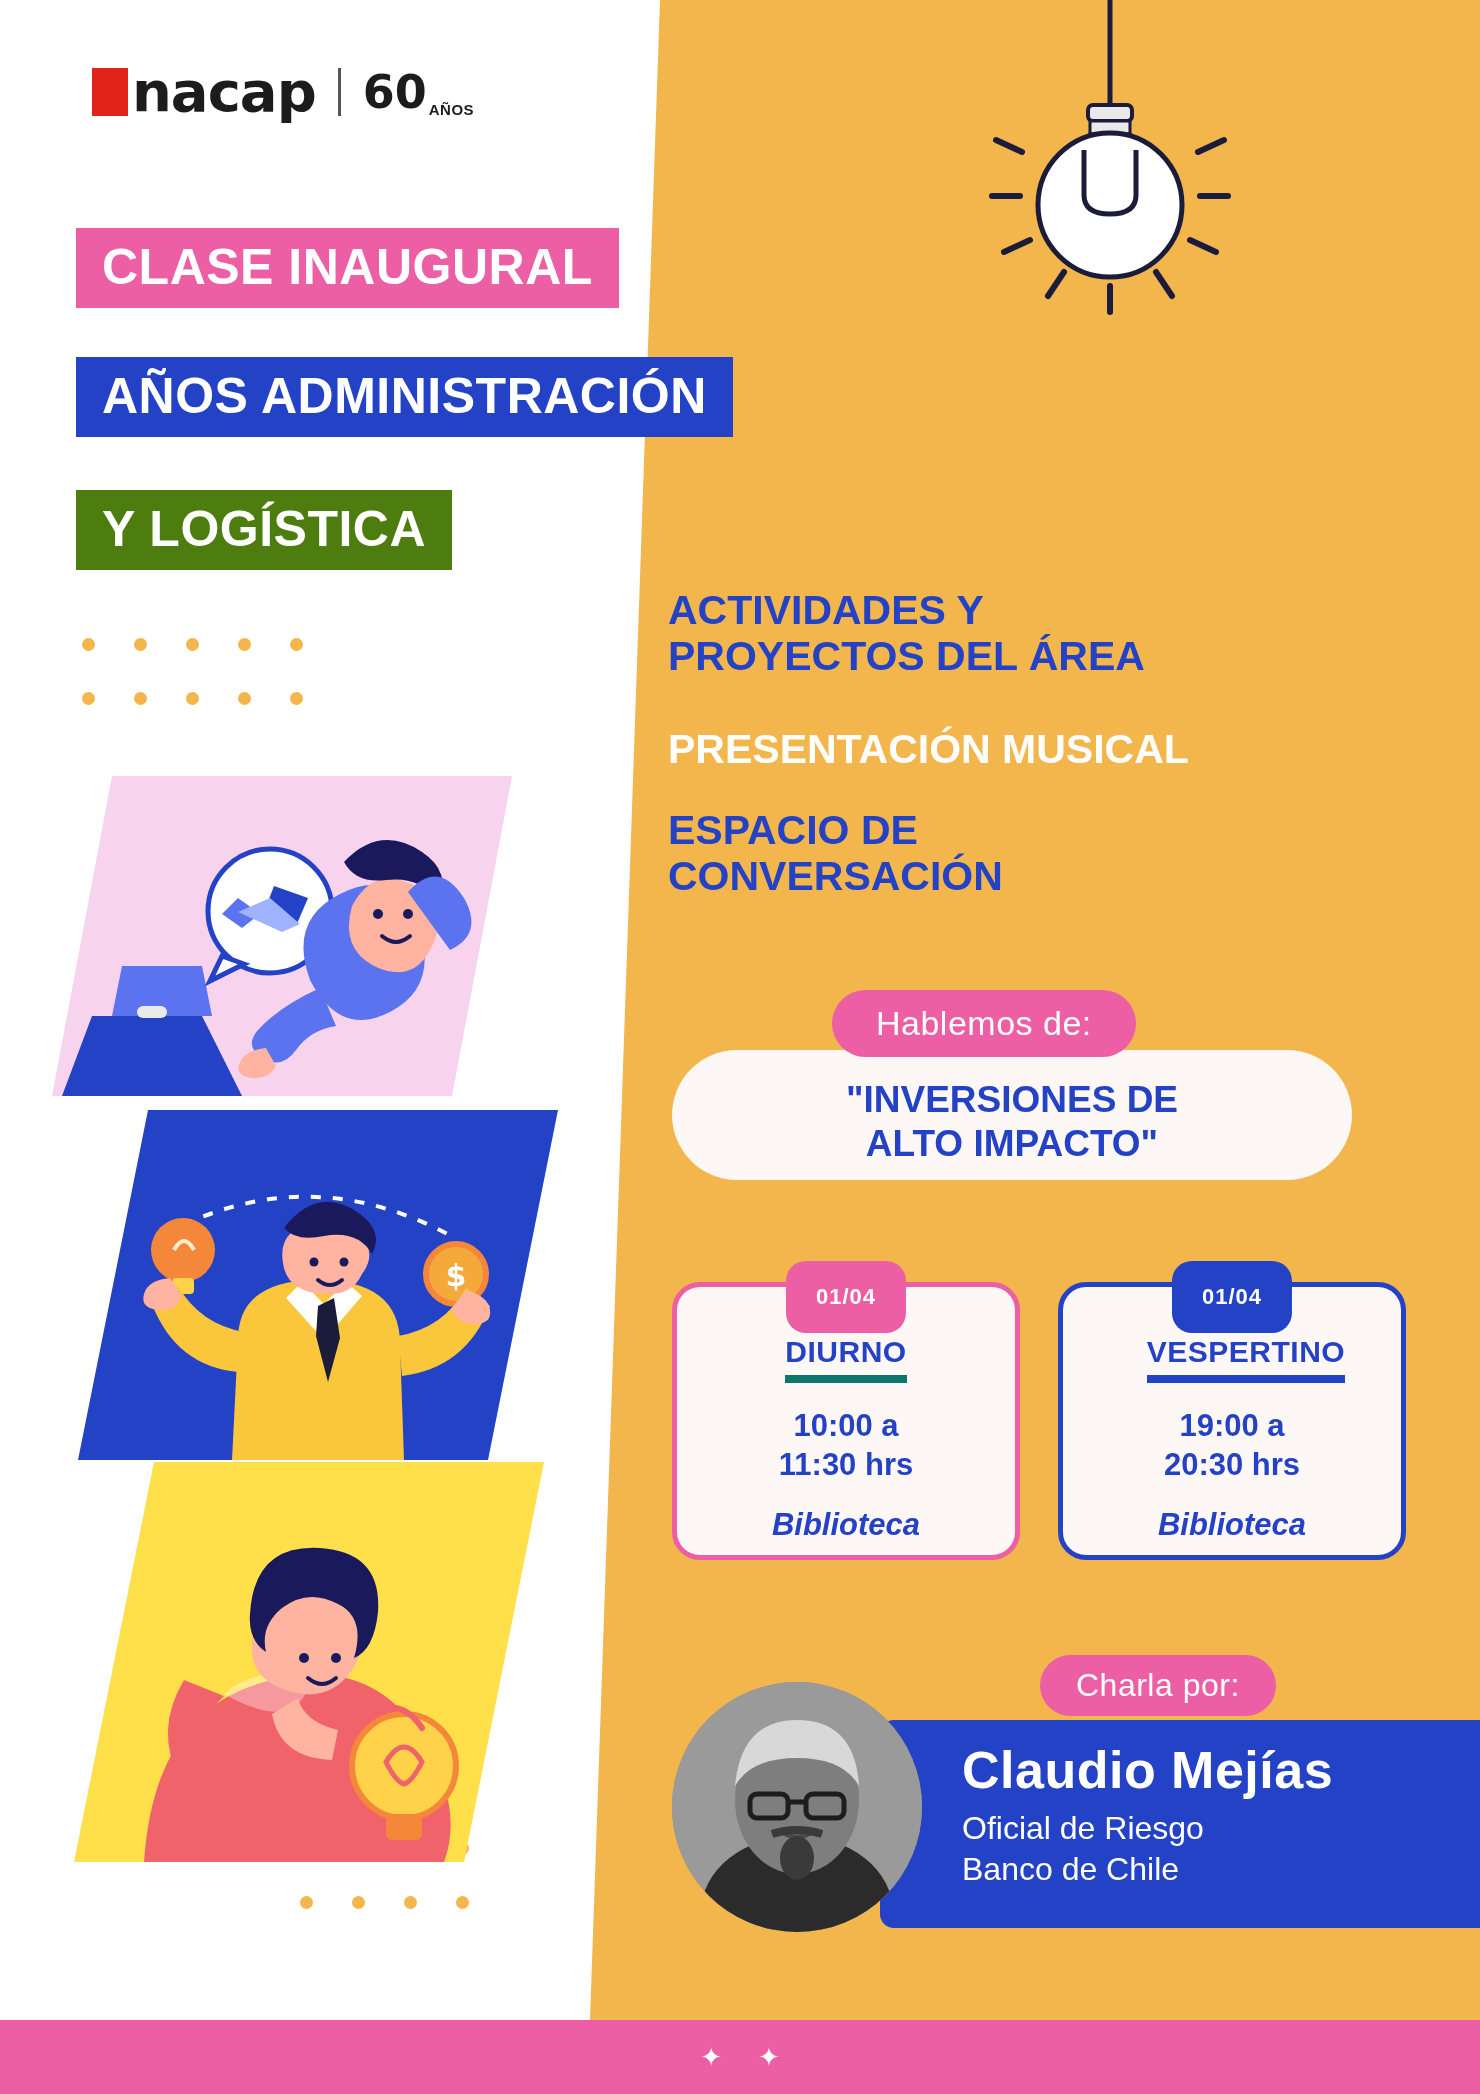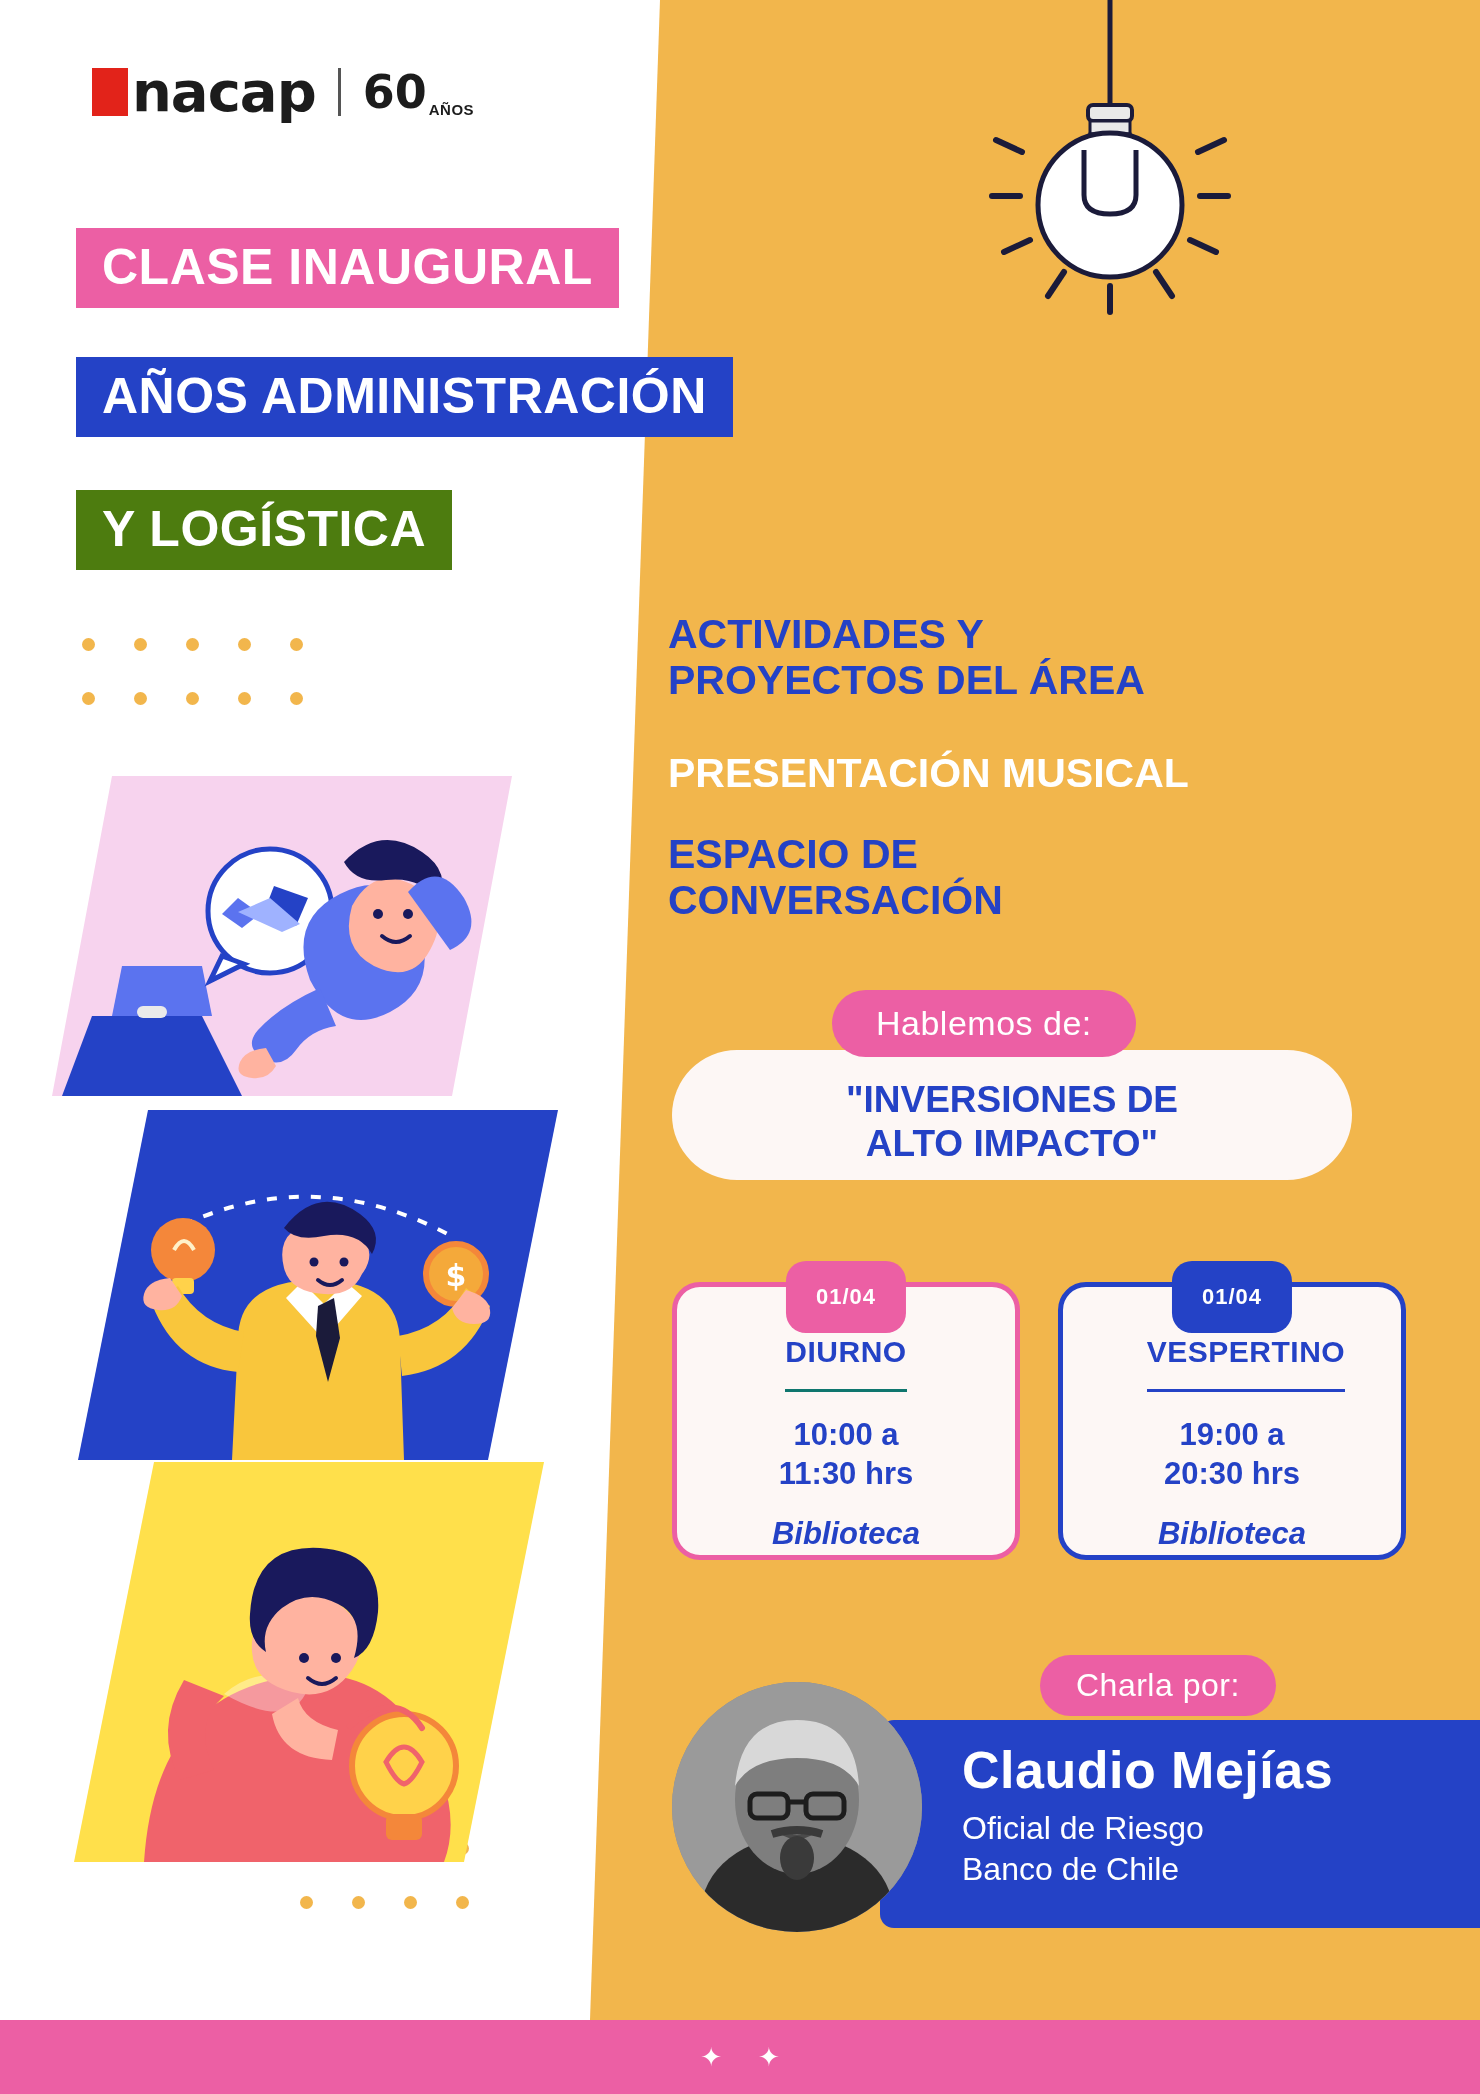--- a/index.html
+++ b/index.html
@@ -140,21 +140,20 @@
   .ill-3 {
     left: 74px; top: 1462px; width: 470px; height: 420px;
   }
 
   
   .right-head {
     position: absolute;
     font-weight: bold;
     line-height: 1.12;
     white-space: pre-line;
-    margin-top: 24px;
   }
   .rh1 { left: 668px; top: 588px; font-size: 41px; color: #2442c6; }
   .rh2 { left: 668px; top: 727px; font-size: 41px; color: #ffffff; }
   .rh3 { left: 668px; top: 808px; font-size: 41px; color: #2442c6; }
 
   
   .hablemos {
     position: absolute;
     left: 832px; top: 990px;
     background: #ec5fa4;
@@ -210,22 +209,22 @@
   .date-blue { background: #2442c6; }
   .sched-inner {
     padding-top: 48px;
     text-align: center;
     color: #2442c6;
   }
   .sched-label {
     font-size: 30px;
     font-weight: bold;
     display: inline-block;
-    padding-bottom: 20px;
-    border-bottom: 3px solid #0f766e;
+    padding-bottom: 6px;
+    border-bottom: 8px solid #0f766e;
     letter-spacing: .5px;
   }
   .sched-2 .sched-label { border-bottom-color: #2442c6; margin-left: 28px; }
   .sched-time {
     margin-top: 24px;
     font-size: 31px;
     font-weight: bold;
     line-height: 1.25;
     white-space: pre-line;
   }

